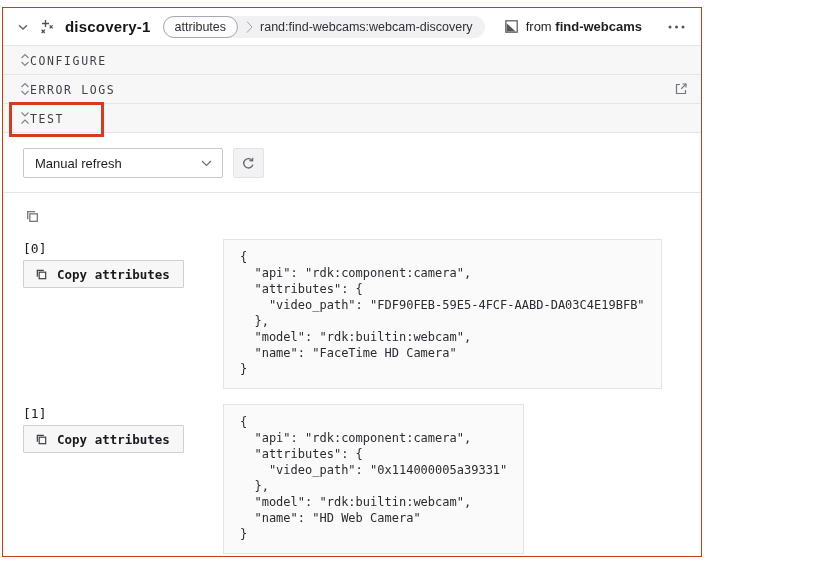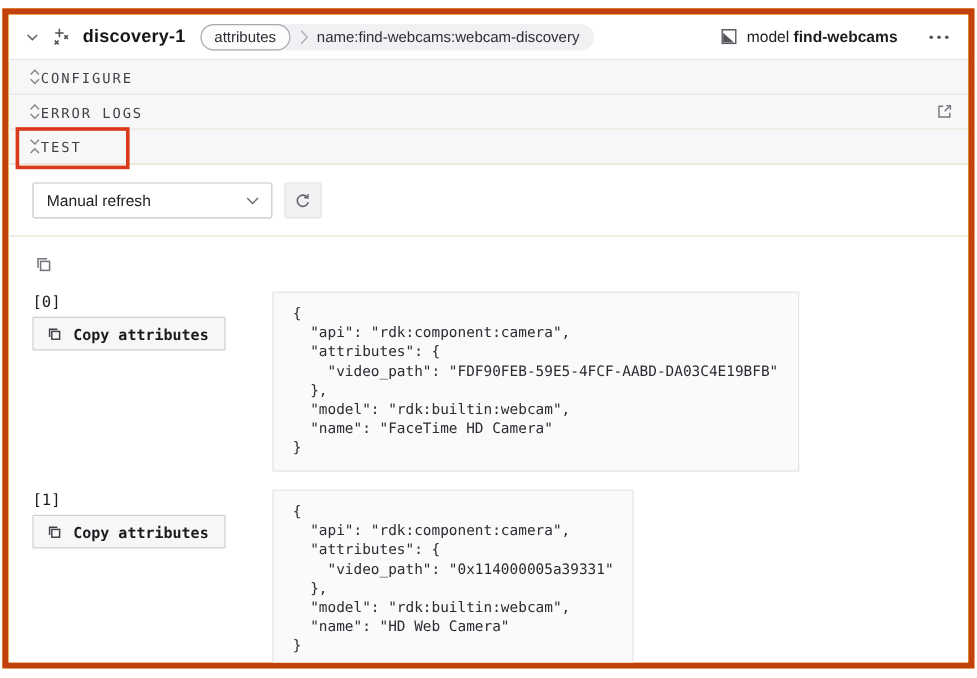--- a/index.html
+++ b/index.html
@@ -1,21 +1,21 @@
 <!DOCTYPE html>
 <html><head>
 <meta charset="utf-8">
 <style>
   * { box-sizing: border-box; margin: 0; padding: 0; }
   html, body { width: 814px; height: 565px; background: #fff; }
   body { font-family: "Liberation Sans", sans-serif; position: relative; -webkit-font-smoothing: antialiased; }
 
   .card {
-    position: absolute; left: 2px; top: 7px; width: 810px; height: 550px;
-    background: #eab308; border: 5px solid #c2410c; overflow: hidden;
+    position: absolute; left: 2px; top: 7px; width: 700px; height: 550px;
+    background: #86efac; border: 1px solid #c2410c; overflow: hidden;
   }
 
   
   .card-header {
     height: 38px; display: flex; align-items: center;
     padding: 0 14px 0 14px; gap: 10px; border-bottom: 1px solid #E6E6E9; background: #fff;
   }
   .icon-btn { display: inline-flex; align-items: center; justify-content: center; background: none; border: none; cursor: pointer; }
   .card-title { font-size: 15px; font-weight: bold; color: #16161A; letter-spacing: .2px; }
   .badge-pill {
@@ -105,33 +105,33 @@
     </span>
     <span class="card-title">discovery-1</span>
 
     <span class="badge-pill">
       <span class="type-chip">attributes</span>
       <span class="crumb-sep">
         <svg width="7" height="14" viewBox="0 0 7 14">
             <path d="M1 1.5 L6 7 L1 12.5" fill="none" stroke="#A2A2AA" stroke-width="1"></path>
           </svg>
       </span>
-      <span>name:find-webcams:webcam-discovery</span>
+      <span>rand:find-webcams:webcam-discovery</span>
     </span>
 
     <span class="hdr-spacer"></span>
 
     <span class="from-wrap">
       <span class="icon-btn">
         <svg width="13" height="13" viewBox="0 0 13 13">
           <rect x="0.8" y="0.8" width="11.4" height="11.4" fill="none" stroke="#55555C" stroke-width="1.2"></rect>
           <polygon points="1.6,3.2 1.6,11.4 10.6,11.4" fill="#55555C"></polygon>
         </svg>
       </span>
-      <span><span>model</span>&nbsp;<span class="from-module">find-webcams</span></span>
+      <span><span>from</span>&nbsp;<span class="from-module">find-webcams</span></span>
     </span>
 
     <span class="icon-btn menu-btn">
       <svg width="17" height="4" viewBox="0 0 17 4">
         <circle cx="2" cy="2" r="1.5" fill="#55555C"></circle>
           <circle cx="8.5" cy="2" r="1.5" fill="#55555C"></circle>
           <circle cx="15" cy="2" r="1.5" fill="#55555C"></circle>
       </svg>
     </span>
   </div>

